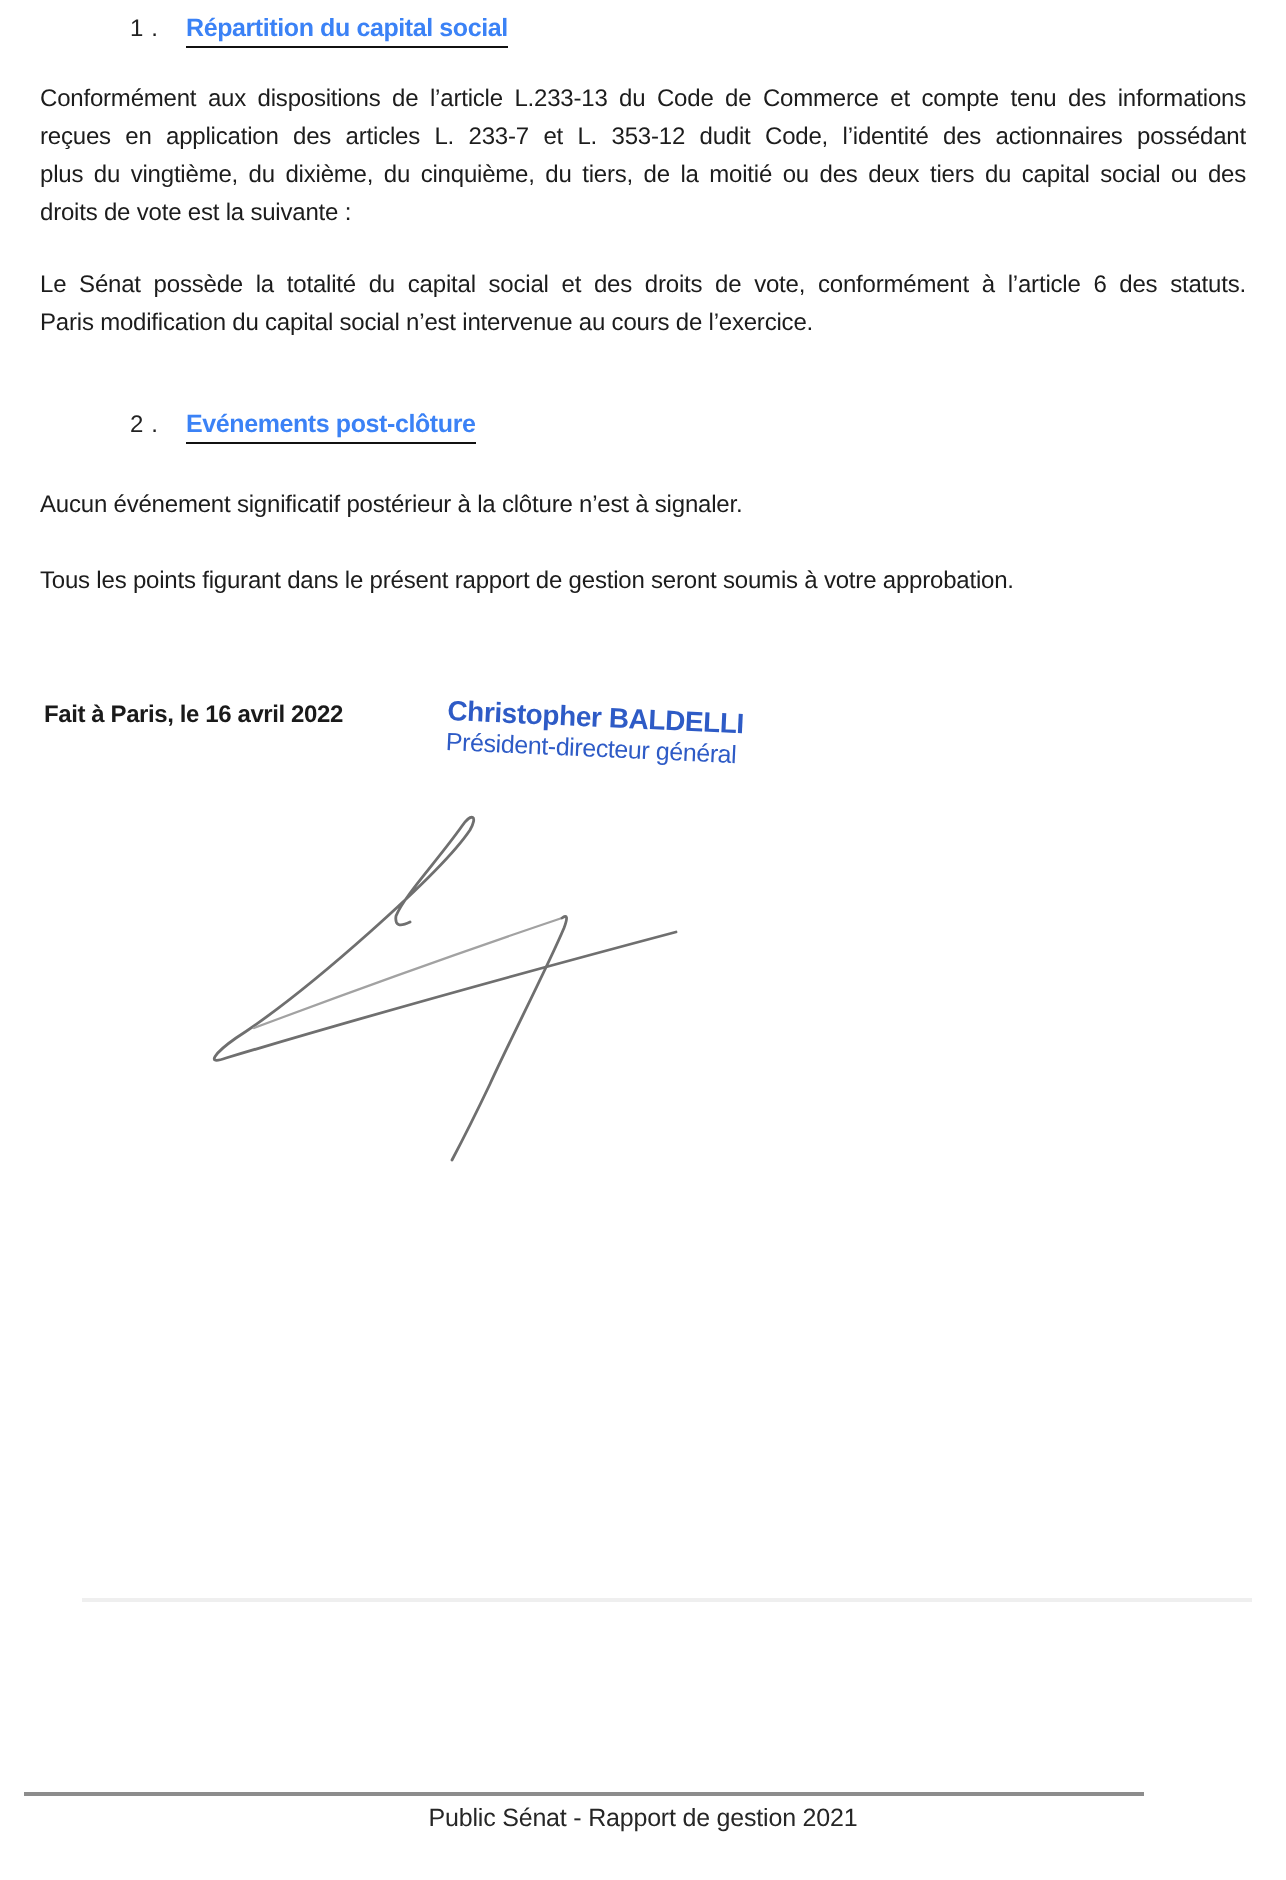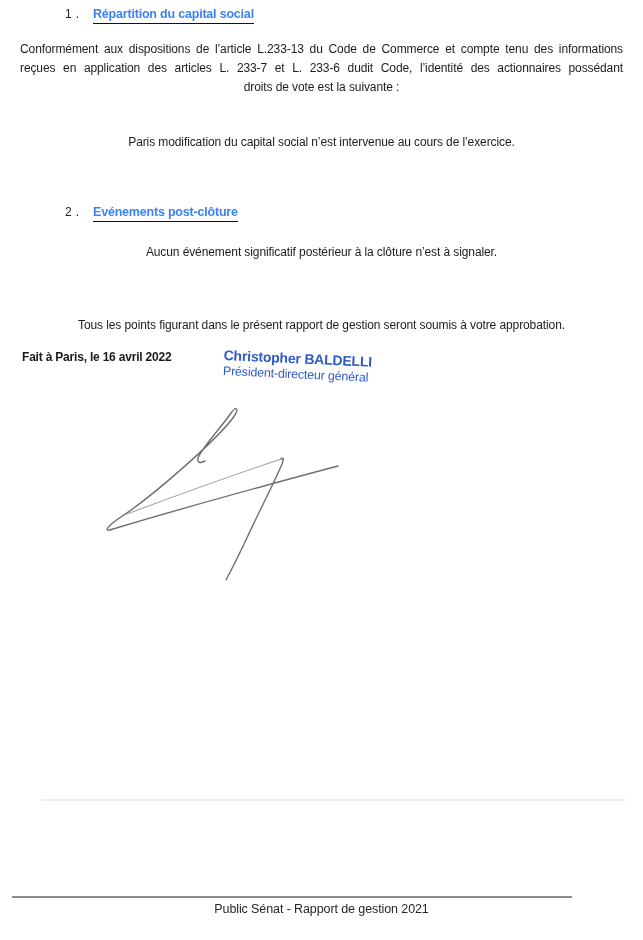--- a/index.html
+++ b/index.html
@@ -23,21 +23,21 @@
     position: absolute; left: 93px; top: 0;
     font-size: 12.5px; font-weight: bold; color: #3b82f6;
     letter-spacing: -0.2px;
     border-bottom: 1.4px solid #111;
     padding-bottom: 2px;
   }
 
   
   .para { left: 20px; width: 603px; font-size: 12px; line-height: 19px; letter-spacing: -0.1px; color: #1c1c1c; }
   .jline { text-align: justify; text-align-last: justify; }
-  .lastline { text-align: center; }
+  .lastline { text-align: left; }
 
   
   .date-line { left: 22px; top: 350px; font-size: 12px; font-weight: bold; letter-spacing: -0.2px; color: #1a1a1a; }
   .stamp {
     left: 224px; top: 348px; width: 185px;
     transform: rotate(2.6deg); transform-origin: left top;
     line-height: 15px;
   }
   .stamp-name { font-size: 14px; font-weight: bold; letter-spacing: -0.2px; white-space: nowrap; }
   .stamp-title { font-size: 12.5px; letter-spacing: -0.2px; white-space: nowrap; margin-top: 1px; }
@@ -65,36 +65,38 @@
 </head>
 <body>
 
 <div class="abs heading" style="top: 7px;">
   <span class="h-num">1.</span>
   <span class="h-title">Répartition du capital social</span>
 </div>
 
 <div class="abs para" style="top: 40px;">
   <div class="jline">Conformément aux dispositions de l’article L.233-13 du Code de Commerce et compte tenu des informations</div>
-  <div class="jline">reçues en application des articles L. 233-7 et L. 233-6 dudit Code, l’identité des actionnaires possédant</div>
+  <div class="jline">reçues en application des articles L. 233-7 et L. 353-12 dudit Code, l’identité des actionnaires possédant</div>
+  <div class="jline">plus du vingtième, du dixième, du cinquième, du tiers, de la moitié ou des deux tiers du capital social ou des</div>
   <div class="lastline">droits de vote est la suivante :</div>
 </div>
 
 <div class="abs para" style="top: 133px;">
+  <div class="jline">Le Sénat possède la totalité du capital social et des droits de vote, conformément à l’article 6 des statuts.</div>
   <div class="lastline">Paris modification du capital social n’est intervenue au cours de l’exercice.</div>
 </div>
 
 <div class="abs heading" style="top: 205px;">
   <span class="h-num">2.</span>
   <span class="h-title">Evénements post-clôture</span>
 </div>
 
 <div class="abs para lastline" style="top: 243px;">Aucun événement significatif postérieur à la clôture n’est à signaler.</div>
 
-<div class="abs para lastline" style="top: 281px; margin-top: 35px;">Tous les points figurant dans le présent rapport de gestion seront soumis à votre approbation.</div>
+<div class="abs para lastline" style="top: 281px;">Tous les points figurant dans le présent rapport de gestion seront soumis à votre approbation.</div>
 
 <div class="abs date-line">Fait à Paris, le 16 avril 2022</div>
 
 <div class="abs stamp" style="color:#2e5bc6;">
   <div class="stamp-name">Christopher BALDELLI</div>
   <div class="stamp-title">Président-directeur général</div>
 </div>
 
 <svg class="abs sig" width="270" height="190" viewBox="0 0 270 190">
   <path d="M 120 63 Q 112 67 113 60 C 117 50 134 32 146 15 C 151 8 154 10 150 17 C 136 38 70 97 33 121 C 23 128 17 135 28 131 Q 125 102 253 68" fill="none" stroke="#6f6f6f" stroke-width="1.4" stroke-linecap="round"></path>

